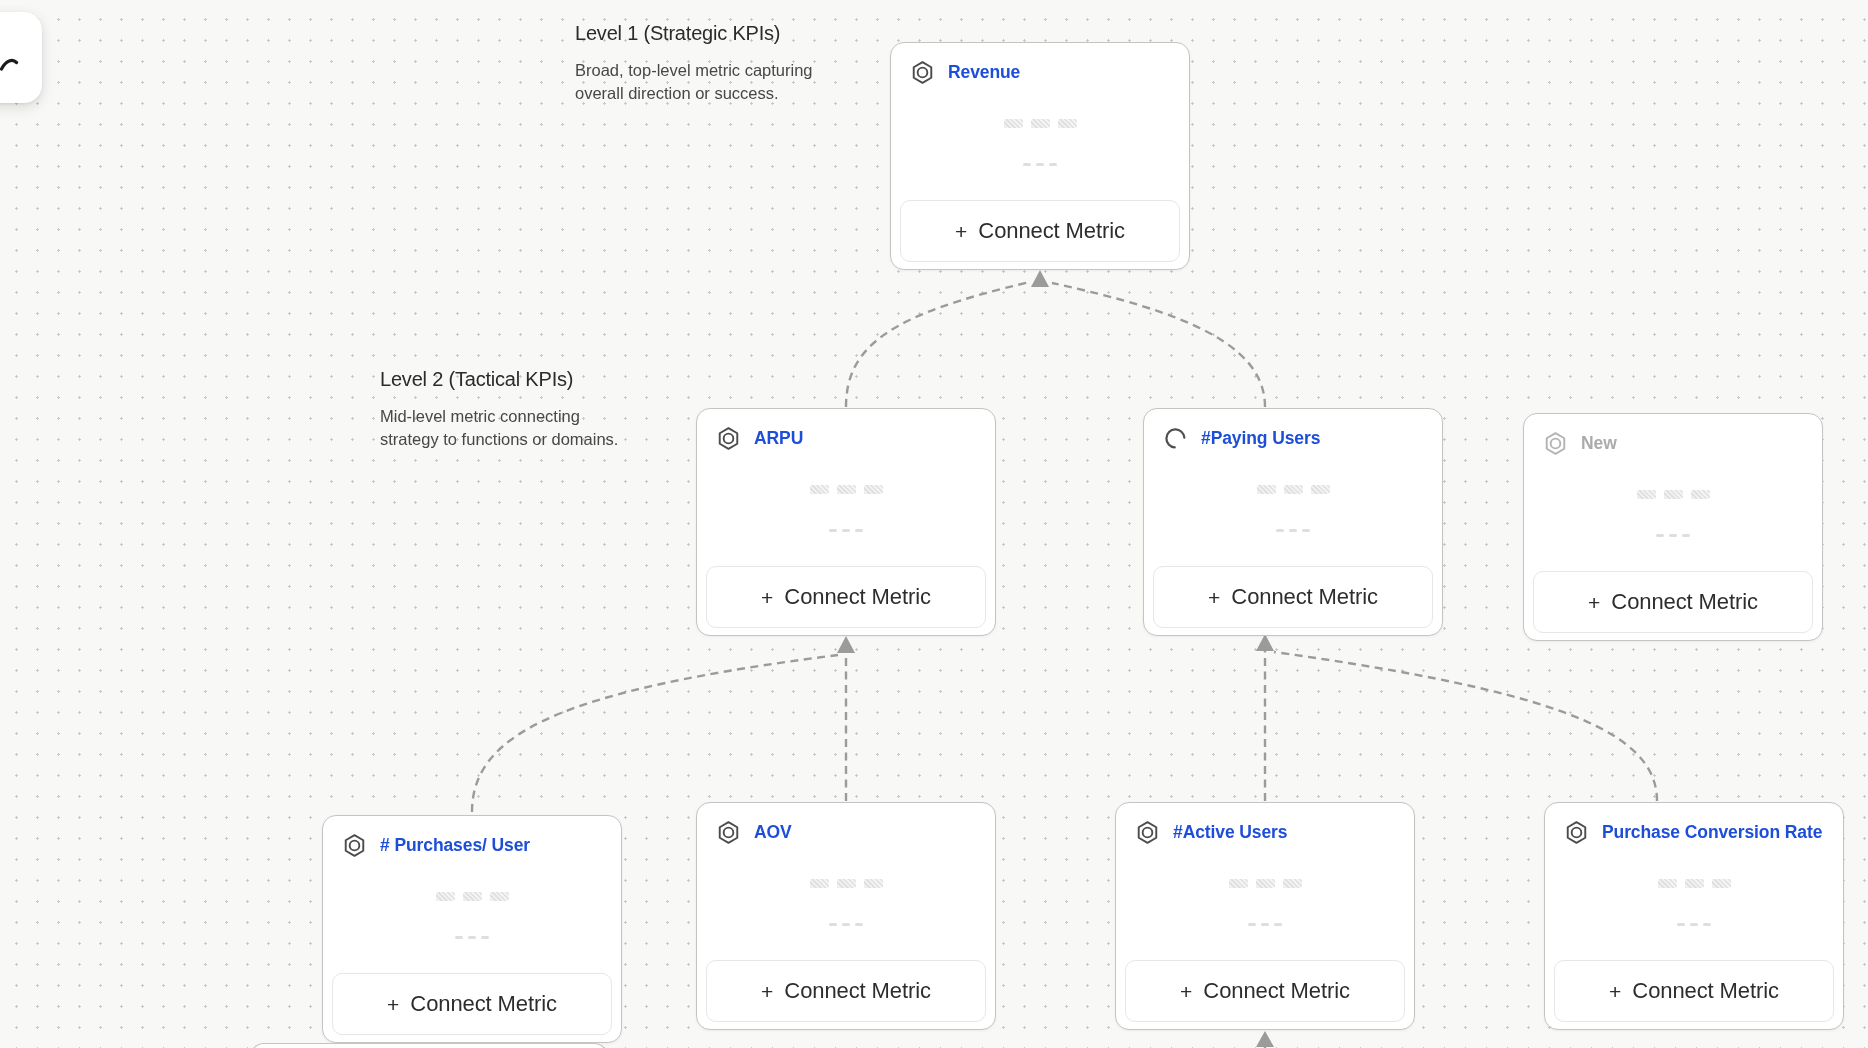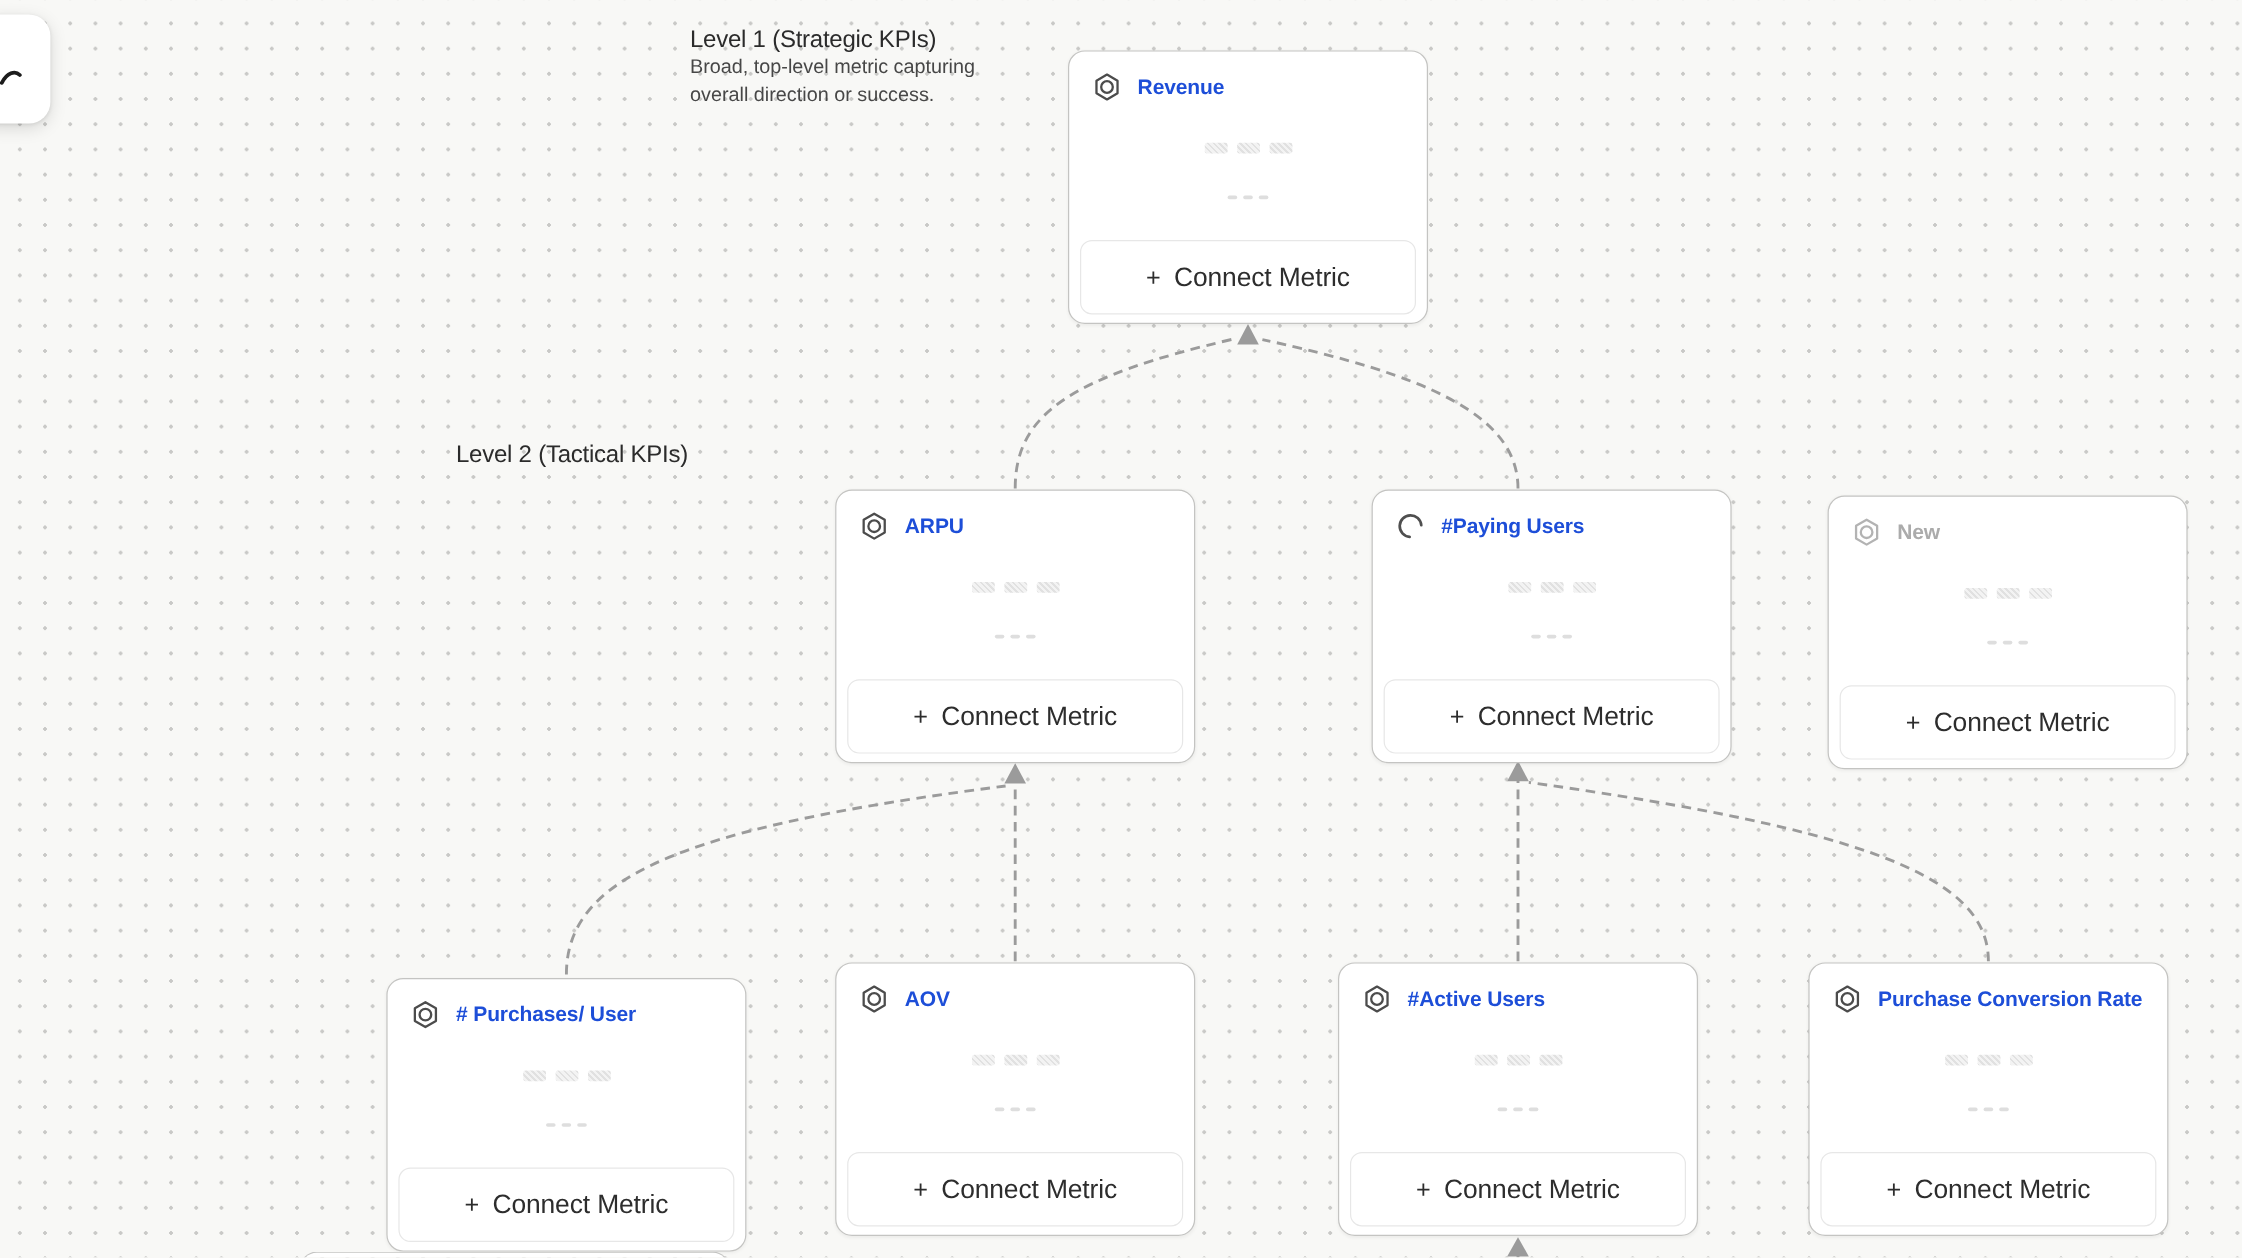--- a/index.html
+++ b/index.html
@@ -8,21 +8,21 @@
     font-family:"Liberation Sans",sans-serif;
     background-color:#f8f8f6;
     background-image:radial-gradient(circle,#c9c9c7 1.3px,rgba(0,0,0,0) 1.4px);
     background-size:21px 21px;
     background-position:6px 9px;
     overflow:hidden;
   }
   
   .level-label{position:absolute;}
   .level-title{font-size:20px;font-weight:400;color:#2b2b2b;letter-spacing:-0.2px;white-space:nowrap;}
-  .level-desc{font-size:16.5px;line-height:1.42;color:#474747;}
+  .level-desc{margin-top:14px;font-size:16.5px;line-height:1.42;color:#474747;}
   
   .card{
     position:absolute;width:300px;height:228px;
     background:#ffffff;border:1.5px solid #c4c4c2;border-radius:14px;
     box-shadow:0 1px 3px rgba(0,0,0,0.05);
     box-sizing:border-box;
   }
   .card-header{
     position:absolute;top:16px;left:18px;right:14px;
     display:flex;align-items:center;gap:12px;
@@ -91,20 +91,21 @@
       <polygon points="1265,1031 1256,1047 1274,1047"></polygon>
     </g>
   </svg>
 
   <div class="level-label" style="left:575px;top:22px;width:260px;">
     <div class="level-title">Level 1 (Strategic KPIs)</div>
     <div class="level-desc">Broad, top-level metric capturing overall direction or success.</div>
   </div>
   <div class="level-label" style="left:380px;top:368px;width:242px;">
     <div class="level-title">Level 2 (Tactical KPIs)</div>
+    <div class="level-desc">Mid-level metric connecting strategy to functions or domains.</div>
   </div>
 
   <div class="card" style="left:890px;top:42px;">
     <div class="card-header">
       <span class="icon">
         <svg width="27" height="27" viewBox="0 0 24 24" fill="none" stroke="#4c4c4c" stroke-width="1.7" stroke-linejoin="round">
           <path d="M12 2.8 L19.8 7.3 V16.7 L12 21.2 L4.2 16.7 V7.3 Z"></path>
             <circle cx="12" cy="12" r="4.3"></circle>
         </svg>
       </span>
@@ -274,21 +275,21 @@
         <span class="skel-dash"></span>
         <span class="skel-dash"></span>
         <span class="skel-dash"></span>
       </div>
     <div class="connect-btn">
       <span class="plus-glyph">+</span>
       <span class="connect-label">Connect Metric</span>
     </div>
   </div>
 
-  <div class="card" style="left:1507px;top:802px;">
+  <div class="card" style="left:1544px;top:802px;">
     <div class="card-header">
       <span class="icon">
         <svg width="27" height="27" viewBox="0 0 24 24" fill="none" stroke="#4c4c4c" stroke-width="1.7" stroke-linejoin="round">
           <path d="M12 2.8 L19.8 7.3 V16.7 L12 21.2 L4.2 16.7 V7.3 Z"></path>
             <circle cx="12" cy="12" r="4.3"></circle>
         </svg>
       </span>
       <span class="card-title">Purchase Conversion Rate</span>
     </div>
     <div class="skel-row1">

